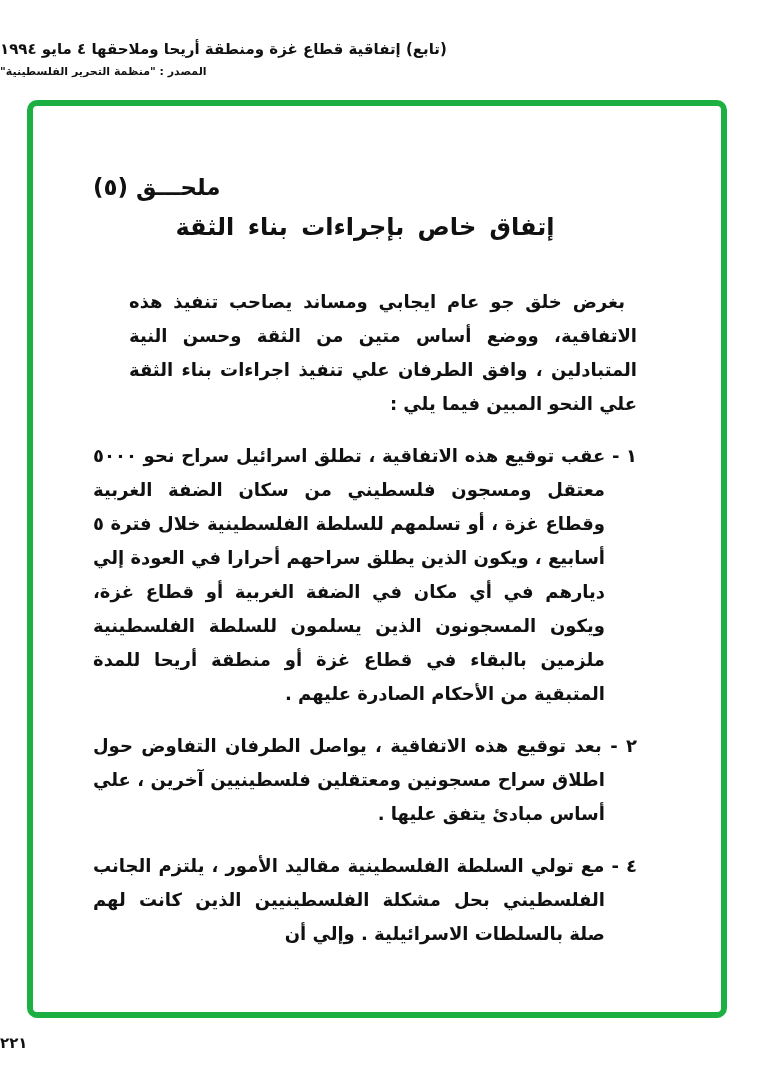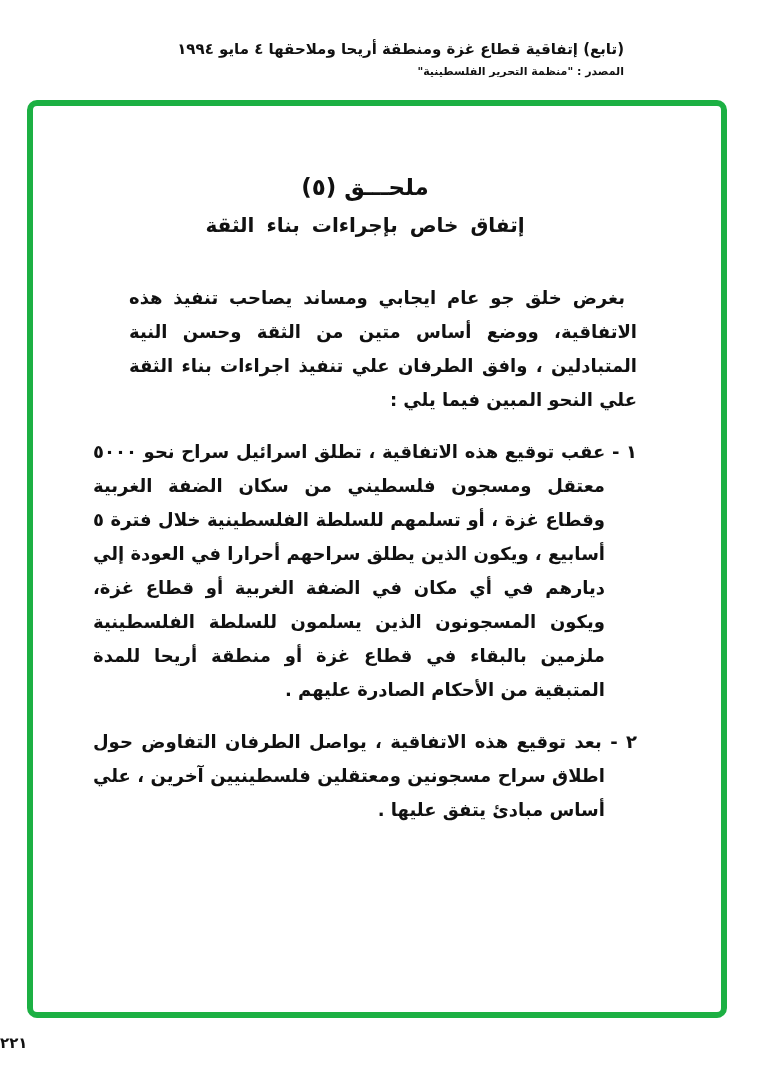--- a/index.html
+++ b/index.html
@@ -14,21 +14,21 @@
     height: 1078px;
     background: #ffffff;
     overflow: hidden;
     color: #111111;
   }
   .top-header {
     position: absolute;
     top: 40px;
     left: 0;
     width: 624px;
-    text-align: right;
+    text-align: left;
     direction: rtl;
   }
   .top-header .h-title {
     font-size: 15px;
     font-weight: bold;
     letter-spacing: 0.2px;
   }
   .top-header .h-source {
     font-size: 11px;
     font-weight: bold;
@@ -46,27 +46,27 @@
     background: #ffffff;
   }
   .doc {
     direction: rtl;
     box-sizing: border-box;
     width: 100%;
     height: 100%;
     padding: 68px 84px 0 60px;
   }
   .doc-title {
-    text-align: center;
+    text-align: left;
     font-size: 23px;
     font-weight: bold;
   }
   .doc-subtitle {
     text-align: center;
-    font-size: 20px;
+    font-size: 24px;
     font-weight: bold;
     margin-top: 13px;
     word-spacing: 5px;
   }
   .intro {
     margin-top: 44px;
     font-size: 18px;
     font-weight: bold;
     line-height: 34px;
     text-align: justify;
@@ -117,19 +117,22 @@
 
       <p class="cb-item">
         <span class="marker">١ - </span><span>عقب توقيع هذه الاتفاقية ، تطلق اسرائيل سراح نحو ٥٠٠٠ معتقل ومسجون فلسطيني من سكان الضفة الغربية وقطاع غزة ، أو تسلمهم للسلطة الفلسطينية خلال فترة ٥ أسابيع ، ويكون الذين يطلق سراحهم أحرارا في العودة إلي ديارهم في أي مكان في الضفة الغربية أو قطاع غزة، ويكون المسجونون الذين يسلمون للسلطة الفلسطينية ملزمين بالبقاء في قطاع غزة أو منطقة أريحا للمدة المتبقية من الأحكام الصادرة عليهم .</span>
       </p>
 
       <p class="cb-item">
         <span class="marker">٢ - </span><span>بعد توقيع هذه الاتفاقية ، يواصل الطرفان التفاوض حول اطلاق سراح مسجونين ومعتقلين فلسطينيين آخرين ، علي أساس مبادئ يتفق عليها .</span>
       </p>
 
 
+      <p class="cb-item">
+        <span class="marker">٤ - </span><span>مع تولي السلطة الفلسطينية مقاليد الأمور ، يلتزم الجانب الفلسطيني بحل مشكلة الفلسطينيين الذين كانت لهم صلة بالسلطات الاسرائيلية . وإلي أن</span>
+      </p>
 
     </div>
   </div>
 
   <div class="page-number">٢٢١</div>
 
 </div>
 
 </body></html>

